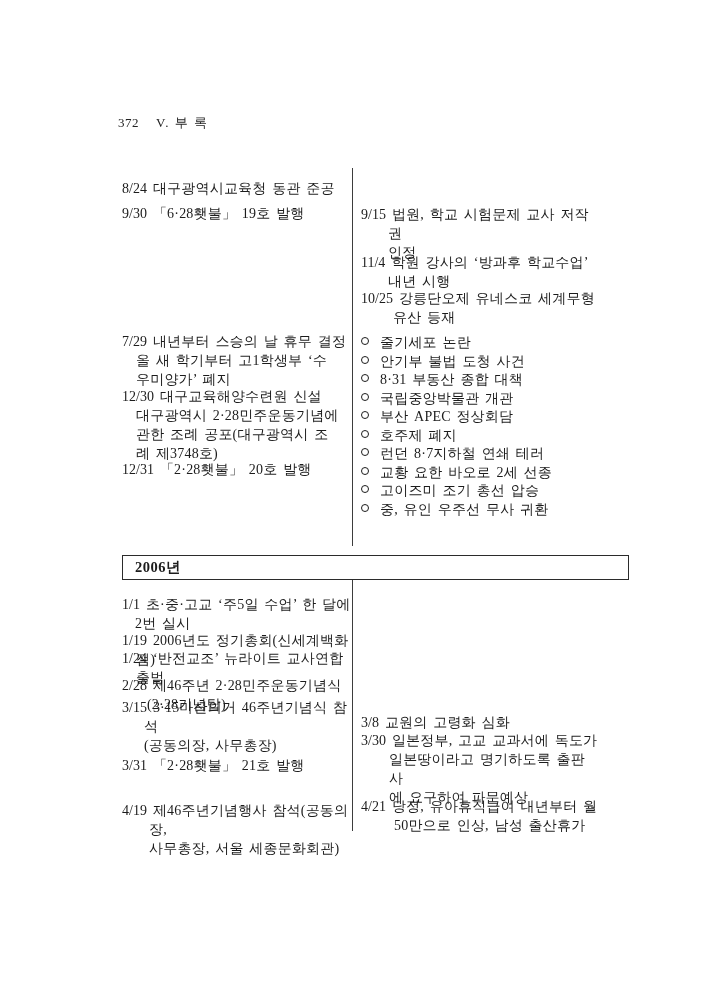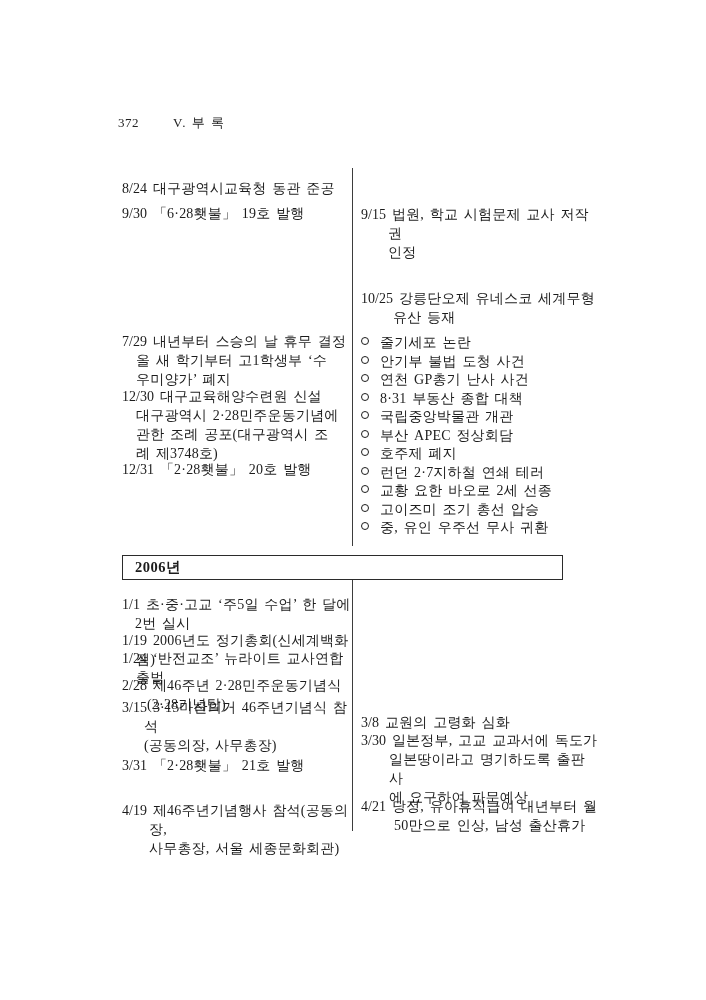--- a/index.html
+++ b/index.html
@@ -10,29 +10,29 @@
     margin:0 auto;
     background:#ffffff;
     font-family:"Liberation Serif","DejaVu Serif",serif;
     color:#1c1c1c;
     overflow:hidden;
   }
   .page-header {
     position:absolute; left:118px; top:114px;
     font-size:13px; letter-spacing:0.5px; color:#222;
   }
-  .page-header .sect { margin-left:34px; letter-spacing:1.5px; }
+  .page-header .sect { margin-left:17px; letter-spacing:1.5px; }
 
   .divider { position:absolute; left:352px; width:1px; background:#3d3d3d; }
   .divider.top-part    { top:168px; height:378px; }
   .divider.bottom-part { top:580px; height:251px; }
 
   .year-box {
     position:absolute; left:122px; top:555px;
-    width:441px; height:25px;
+    width:507px; height:25px;
     box-sizing:border-box;
     border:1.5px solid #2b2b2b;
     display:flex; align-items:center;
     padding-left:12px;
     font-weight:bold; font-size:14.5px; letter-spacing:0.5px;
   }
 
   .entry {
     position:absolute;
     box-sizing:border-box;
@@ -85,34 +85,37 @@
 례 제3748호)</span>
   </div>
   <div class="entry" style="left:122px; top:460px; width:232px; --hang:14px">
     <span class="date">12/31</span><span class="text">「2·28횃불」 20호 발행</span>
   </div>
 
   <div class="entry" style="left:361px; top:205px; width:237px; --hang:27px">
     <span class="date">9/15</span><span class="text">법원, 학교 시험문제 교사 저작권
 인정</span>
   </div>
+  <div class="entry" style="left:361px; top:253px; width:237px; --hang:27px">
+    <span class="date">11/4</span><span class="text">학원 강사의 ‘방과후 학교수업’
+내년 시행</span>
+  </div>
   <div class="entry" style="left:361px; top:289px; width:237px; --hang:32px">
     <span class="date">10/25</span><span class="text">강릉단오제 유네스코 세계무형
 유산 등재</span>
   </div>
 
   <div class="bullets">
     <div class="bullet"><span class="dot"></span><span>줄기세포 논란</span></div>
     <div class="bullet"><span class="dot"></span><span>안기부 불법 도청 사건</span></div>
-    <div class="bullet"><span class="dot"></span><span>연천 GP총기 난사 사건</span></div>
     <div class="bullet"><span class="dot"></span><span>8·31 부동산 종합 대책</span></div>
     <div class="bullet"><span class="dot"></span><span>국립중앙박물관 개관</span></div>
     <div class="bullet"><span class="dot"></span><span>부산 APEC 정상회담</span></div>
     <div class="bullet"><span class="dot"></span><span>호주제 폐지</span></div>
-    <div class="bullet"><span class="dot"></span><span>런던 2·7지하철 연쇄 테러</span></div>
+    <div class="bullet"><span class="dot"></span><span>런던 8·7지하철 연쇄 테러</span></div>
     <div class="bullet"><span class="dot"></span><span>교황 요한 바오로 2세 선종</span></div>
     <div class="bullet"><span class="dot"></span><span>고이즈미 조기 총선 압승</span></div>
     <div class="bullet"><span class="dot"></span><span>중, 유인 우주선 무사 귀환</span></div>
   </div>
 
   <div class="year-box">
     <span>2006년</span>
   </div>
 
   <div class="entry" style="left:122px; top:595px; width:234px; --hang:13px">

